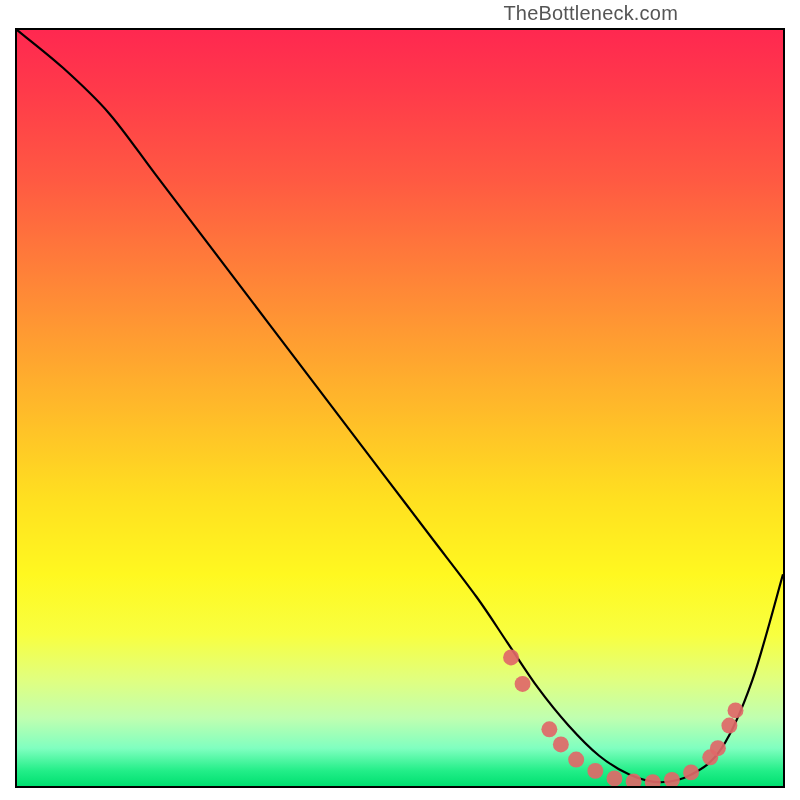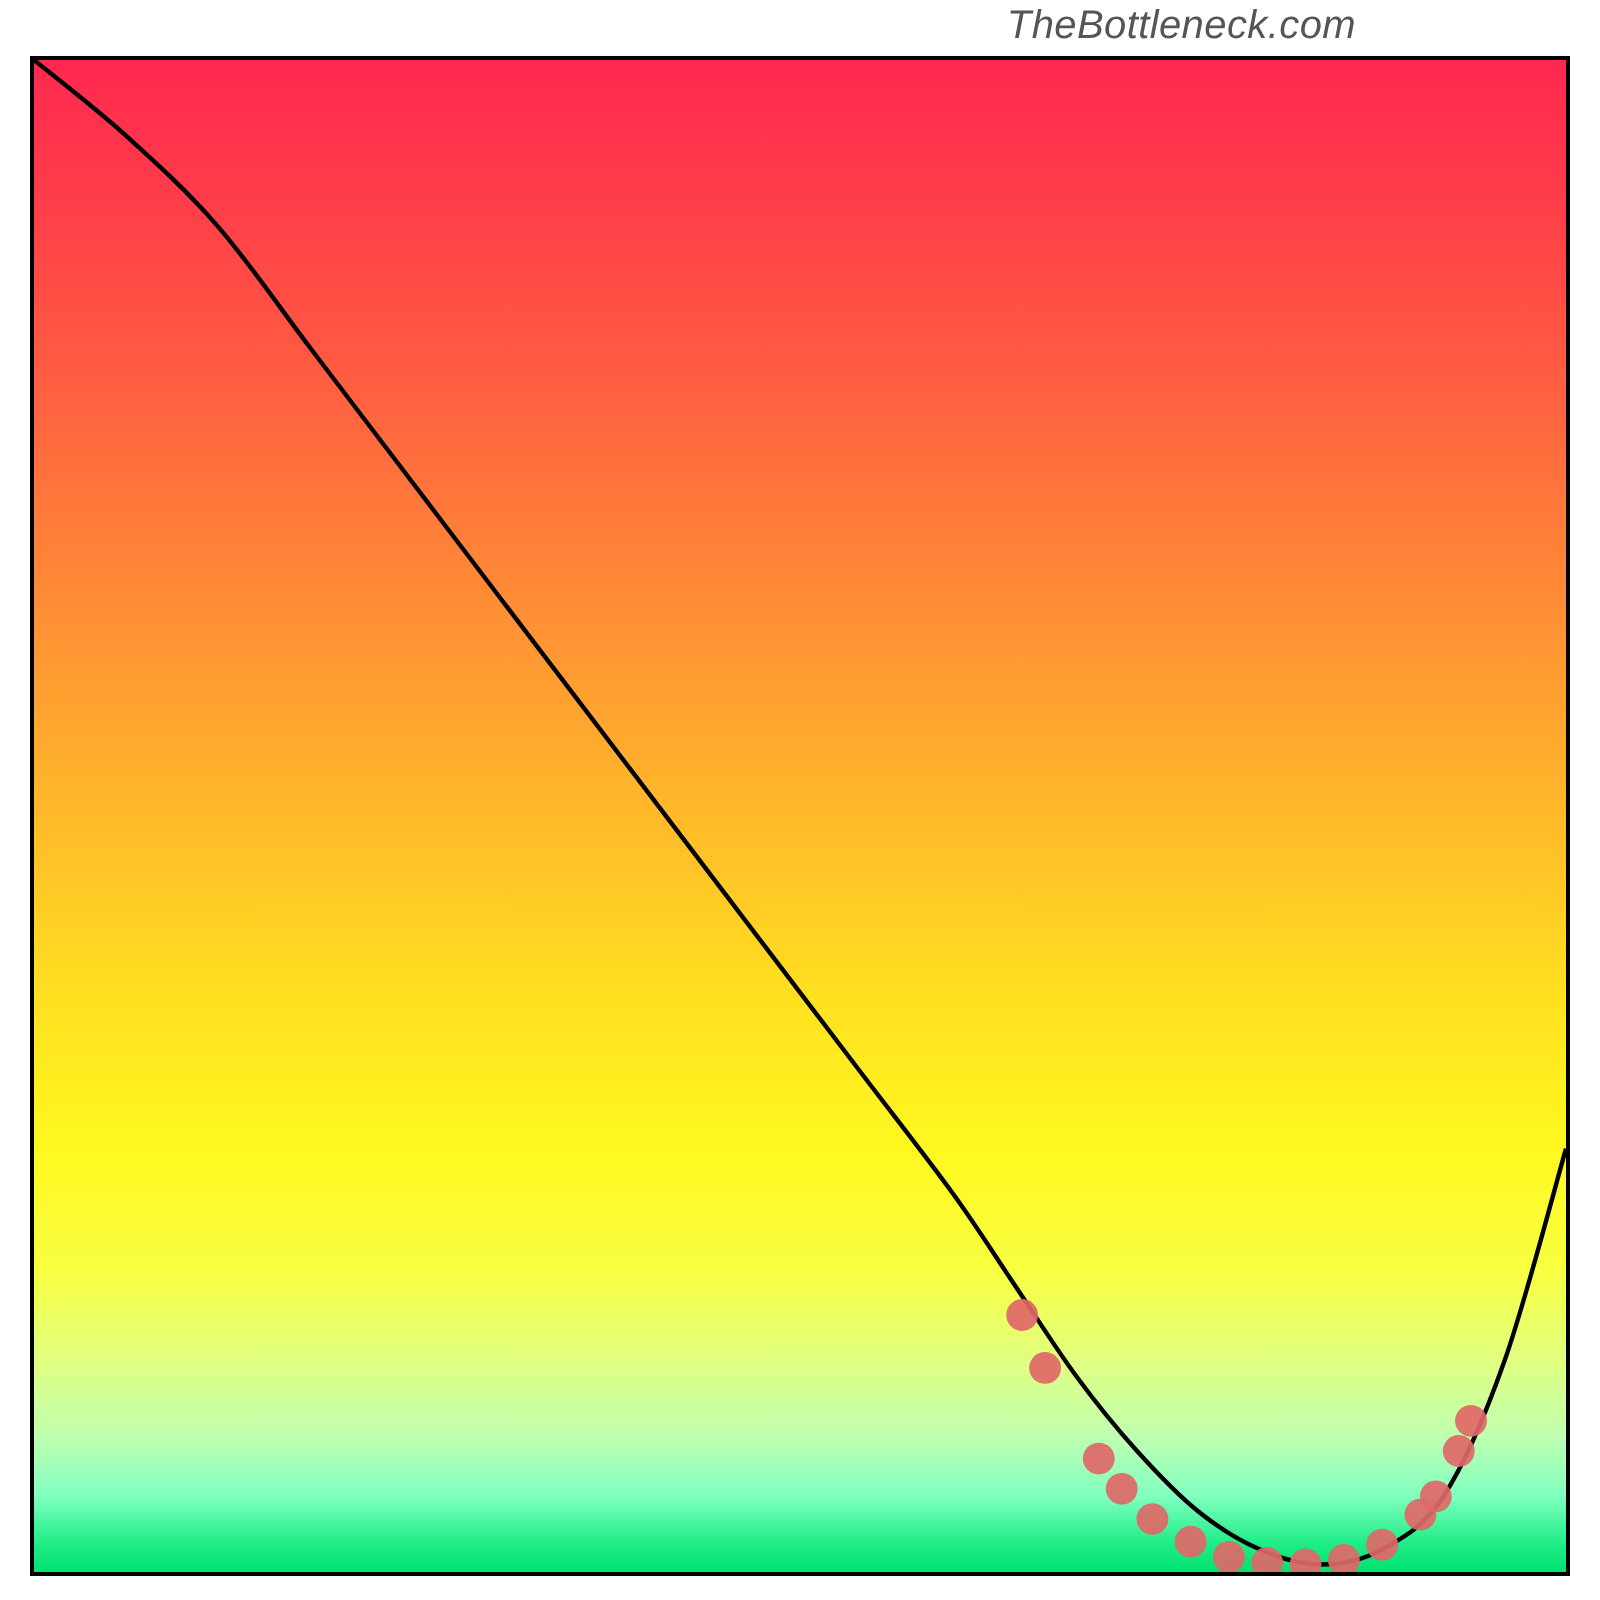--- a/index.html
+++ b/index.html
@@ -7,21 +7,20 @@
     padding: 0;
     width: 800px;
     height: 800px;
     background: #ffffff;
     font-family: Arial, Helvetica, sans-serif;
   }
   .container {
     position: relative;
     width: 688px;
     height: 800px;
-    font-style: italic;
   }
   .watermark {
     position: absolute;
     top: 2px;
     right: 10px;
     font-size: 20px;
     color: #555555;
     font-weight: 400;
     letter-spacing: 0.2px;
   }

